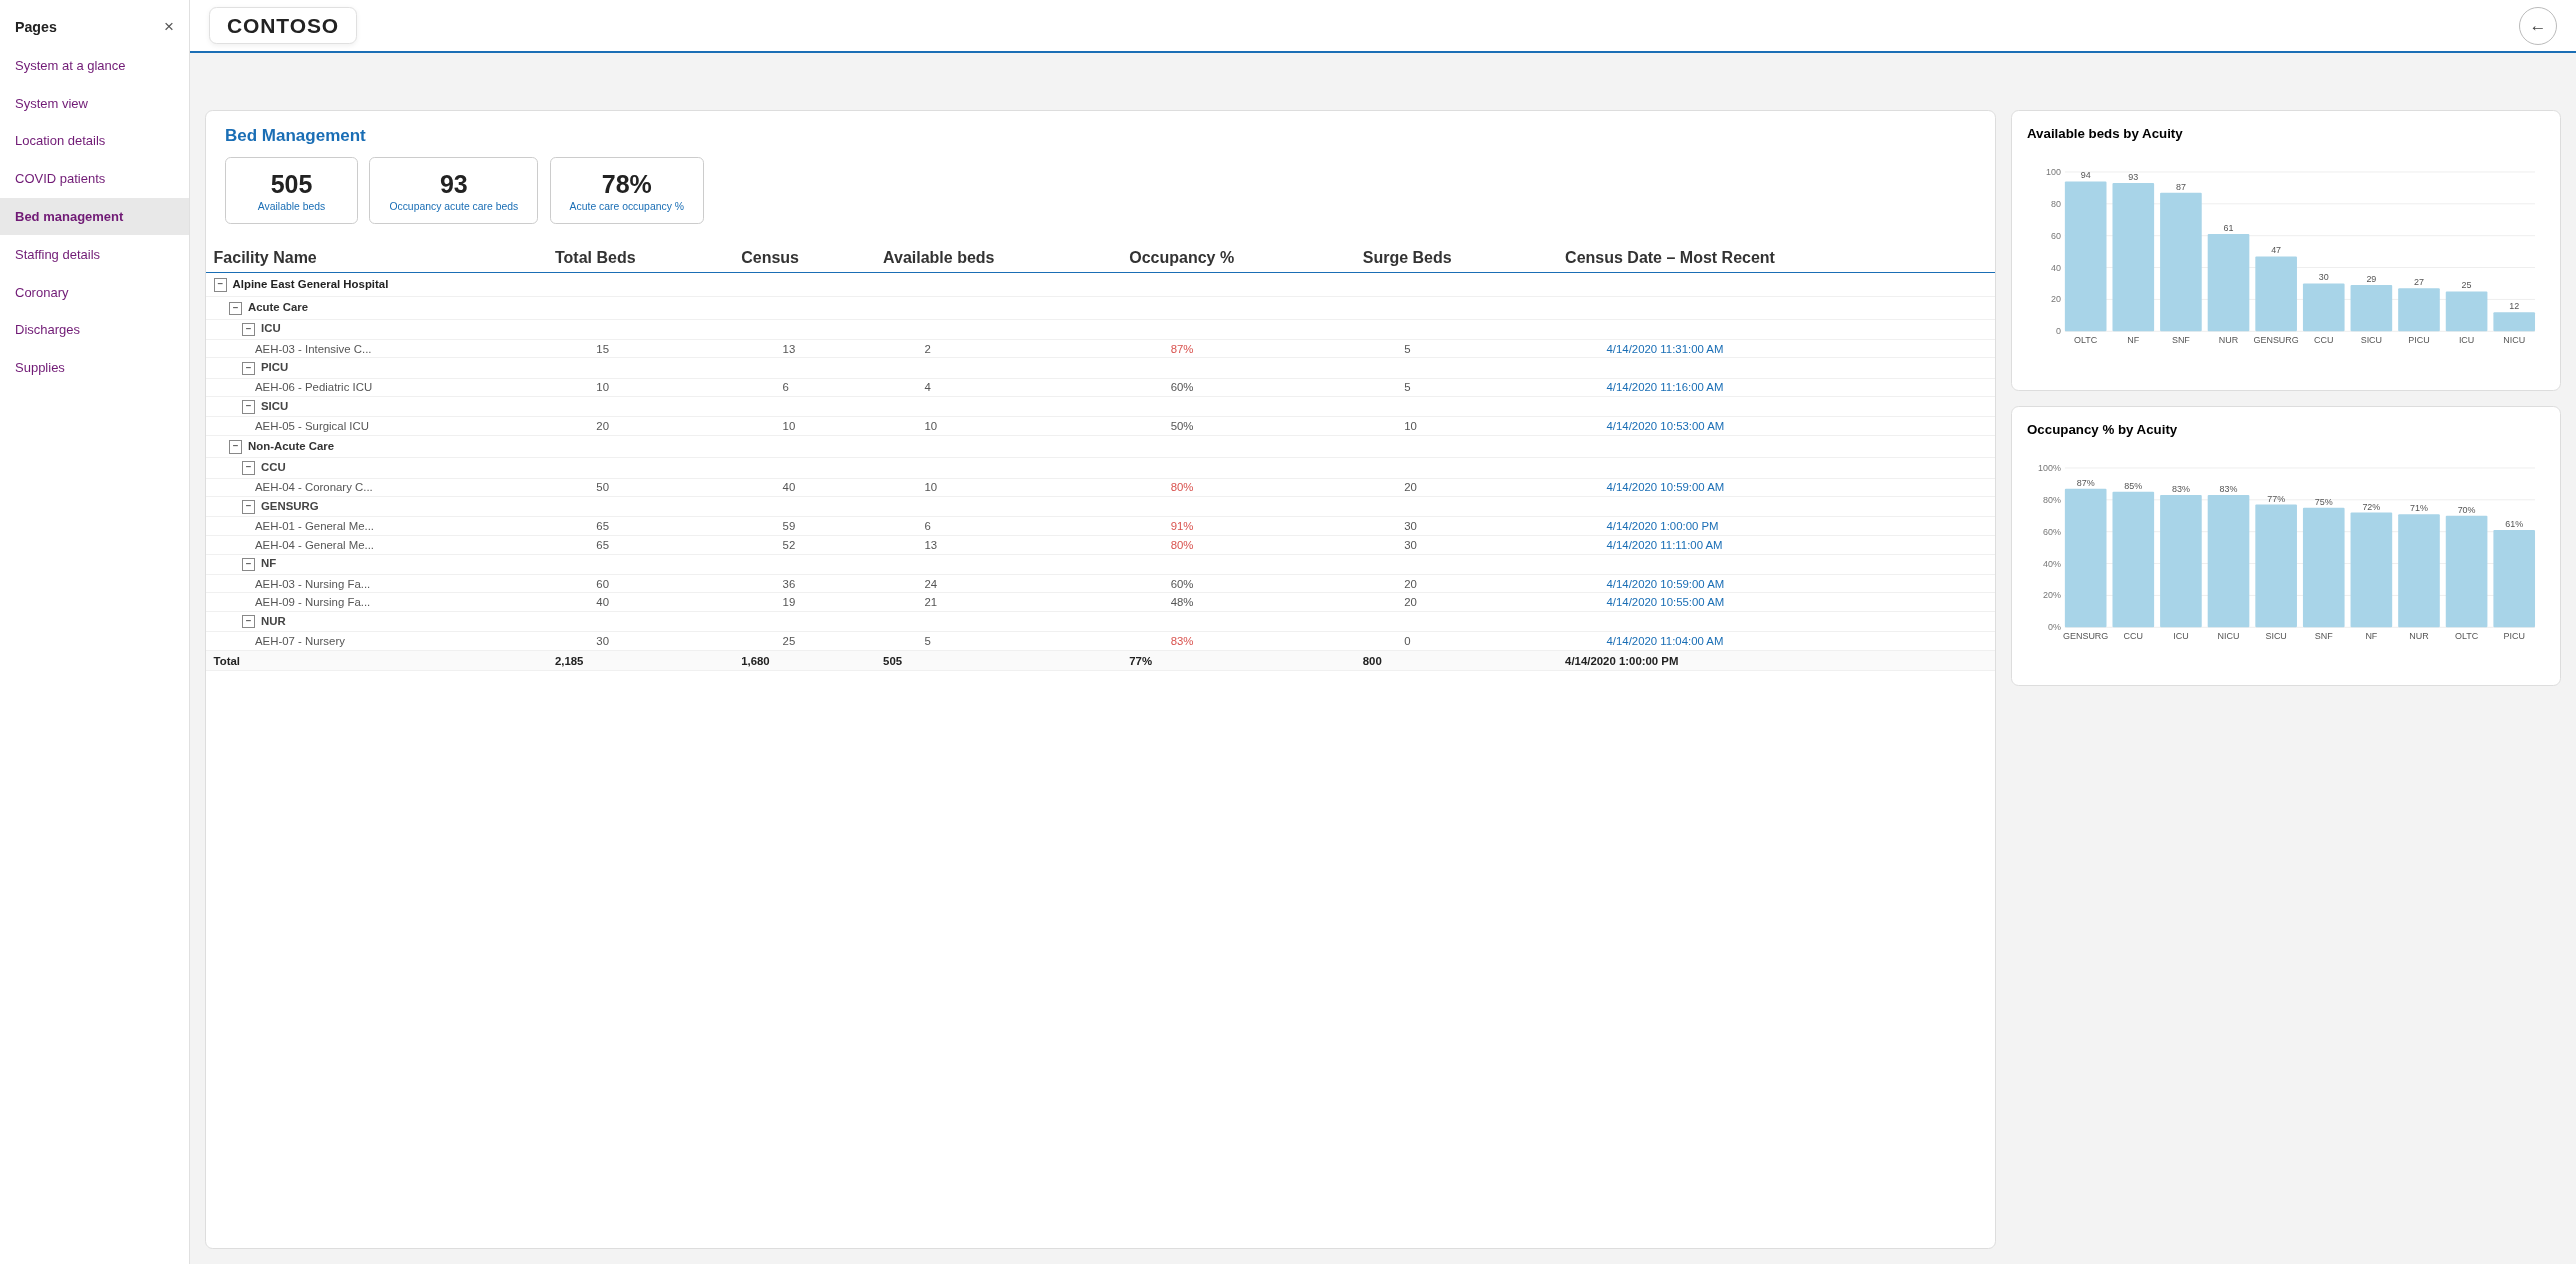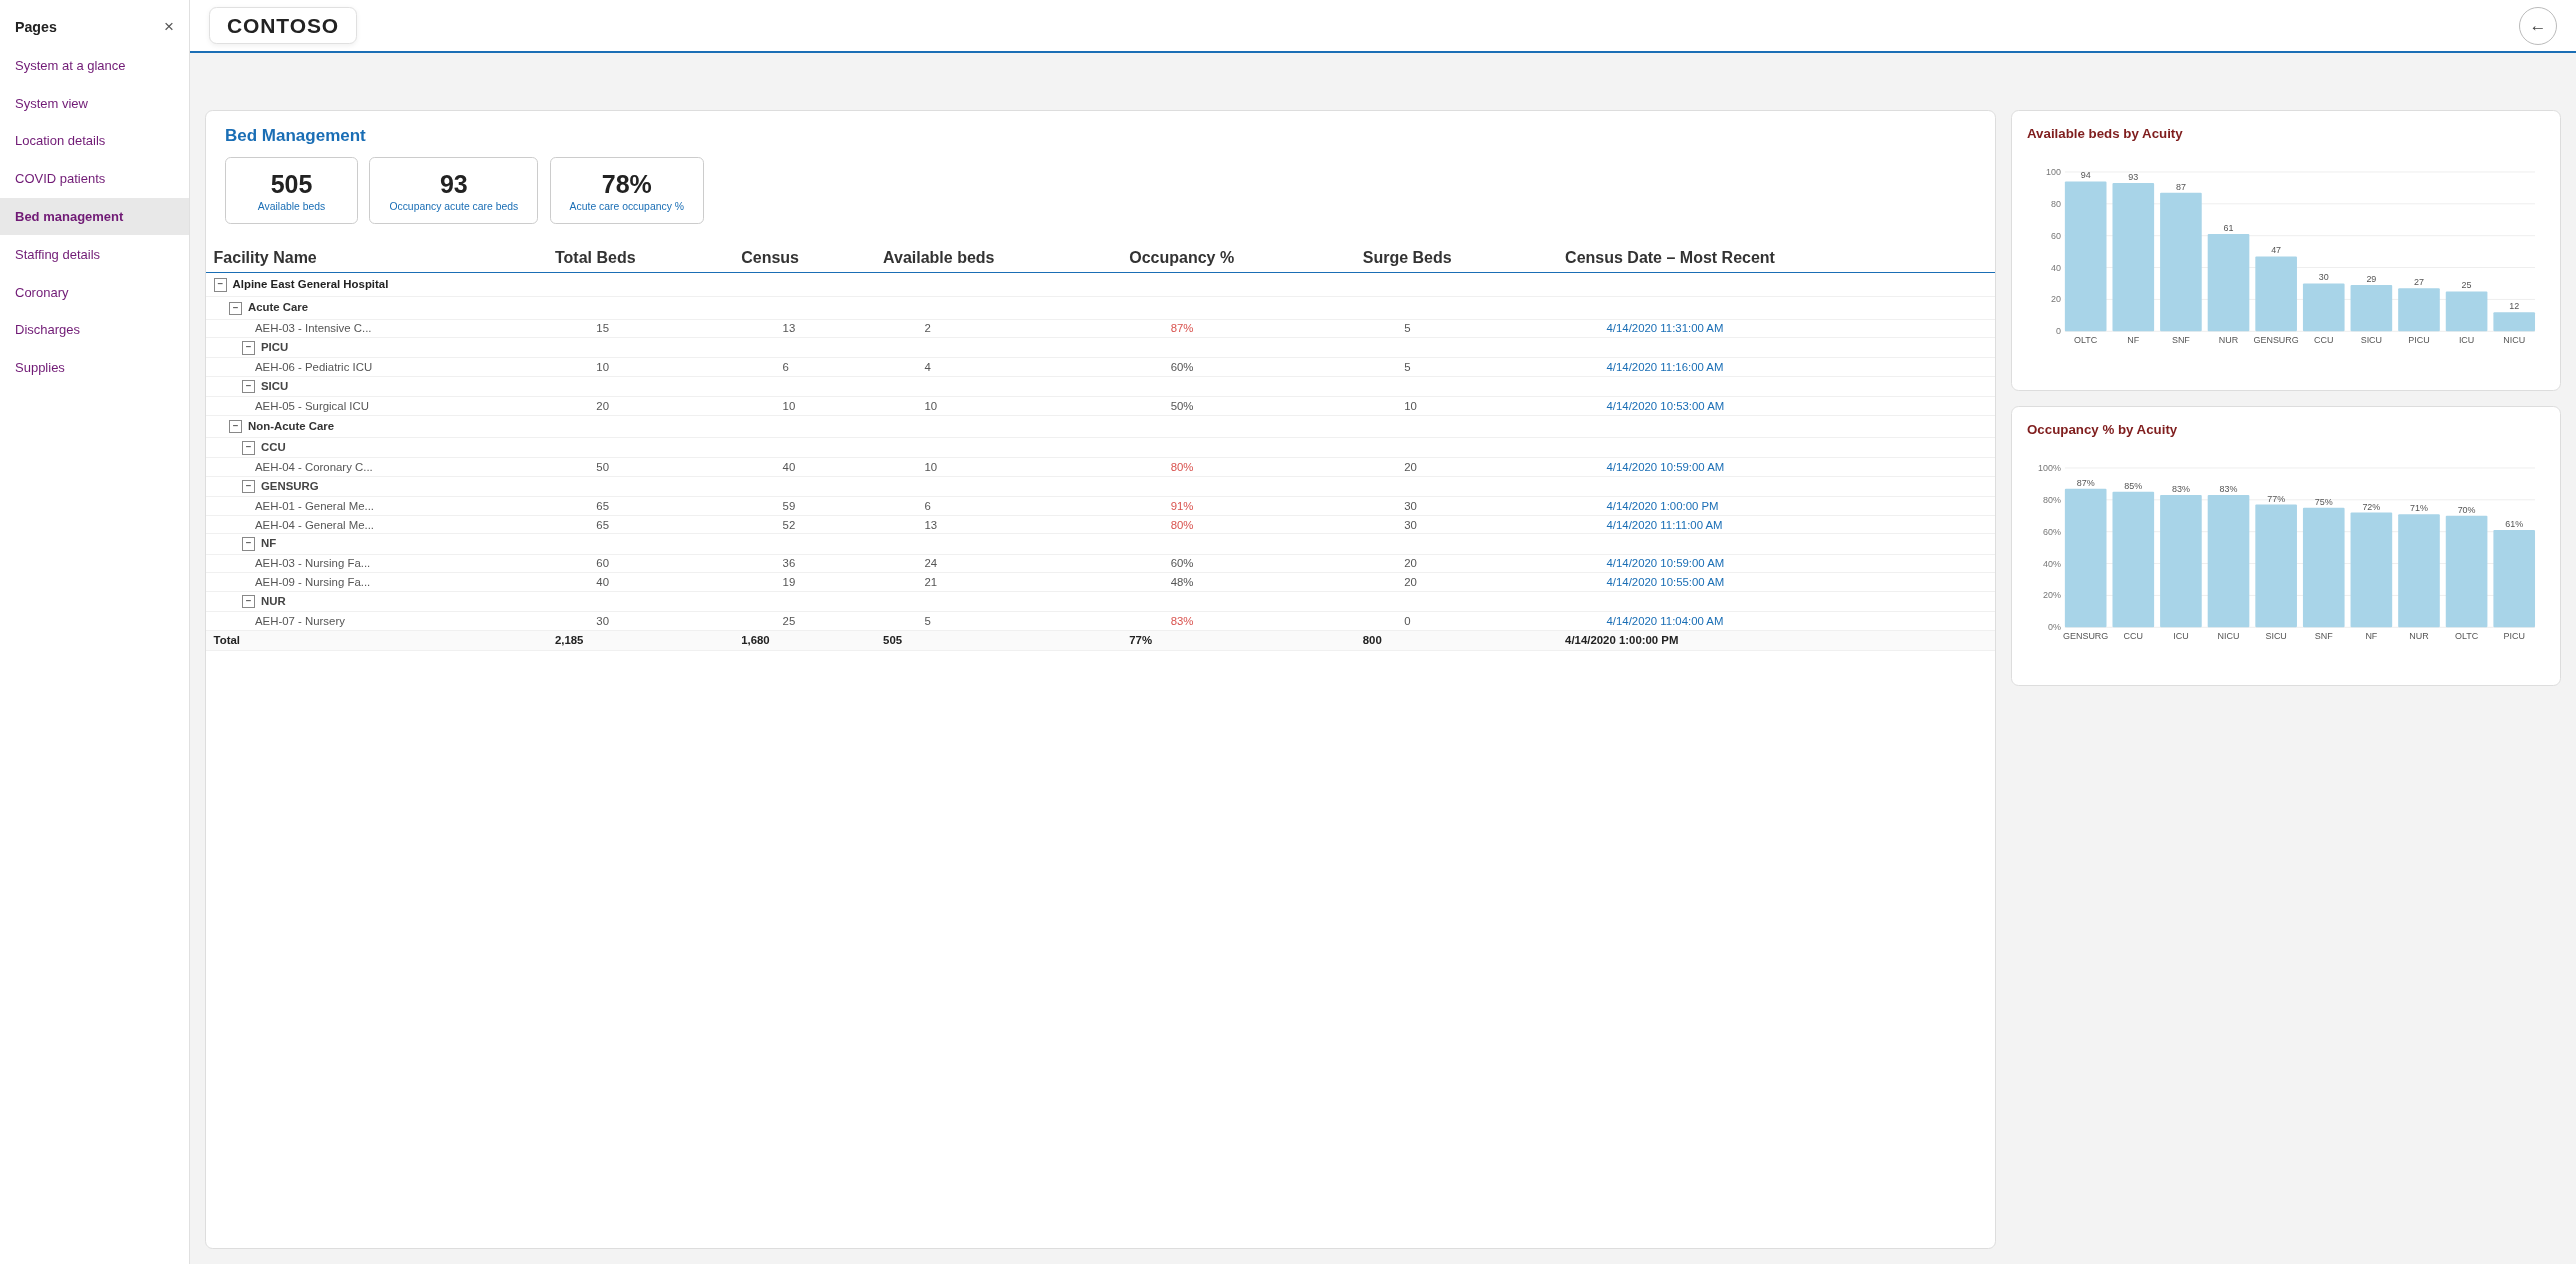--- a/index.html
+++ b/index.html
@@ -216,21 +216,21 @@
     }
     .chart-card {
       background: #fff;
       border-radius: 7.6px;
       border: 0.9px solid #ddd;
       padding: 15px;
     }
     .chart-title {
       font-size: 13.3px;
       font-weight: 600;
-      color: #7f1d1d;
+      color: #000000;
       margin-bottom: 11.4px;
     }
     .bar-chart-area {
       width: 100%;
       position: relative;
     }
     .bar-chart-svg {
       width: 100%;
     }
     .bar-label {
@@ -313,20 +313,25 @@
             </thead>
           <tbody id="table-body">
               <tr class="row-group-header">
                 <td colspan="7">
       <span class="expand-icon">−</span>Alpine East General Hospital
     </td>
               </tr>
               <tr class="row-subgroup-header">
                 <td colspan="7">
       <span class="expand-icon">−</span>Acute Care
+    </td>
+              </tr>
+              <tr class="row-subsubgroup-header">
+                <td colspan="7">
+      <span class="expand-icon">−</span>ICU
     </td>
               </tr>
               <tr class="row-data">
       <td style="padding-left:49px">AEH-03 - Intensive C...</td>
       <td>15</td>
       <td>13</td>
       <td>2</td>
       <td class="red-text">87%</td>
       <td>5</td>
       <td class="blue-text">4/14/2020 11:31:00 AM</td>

